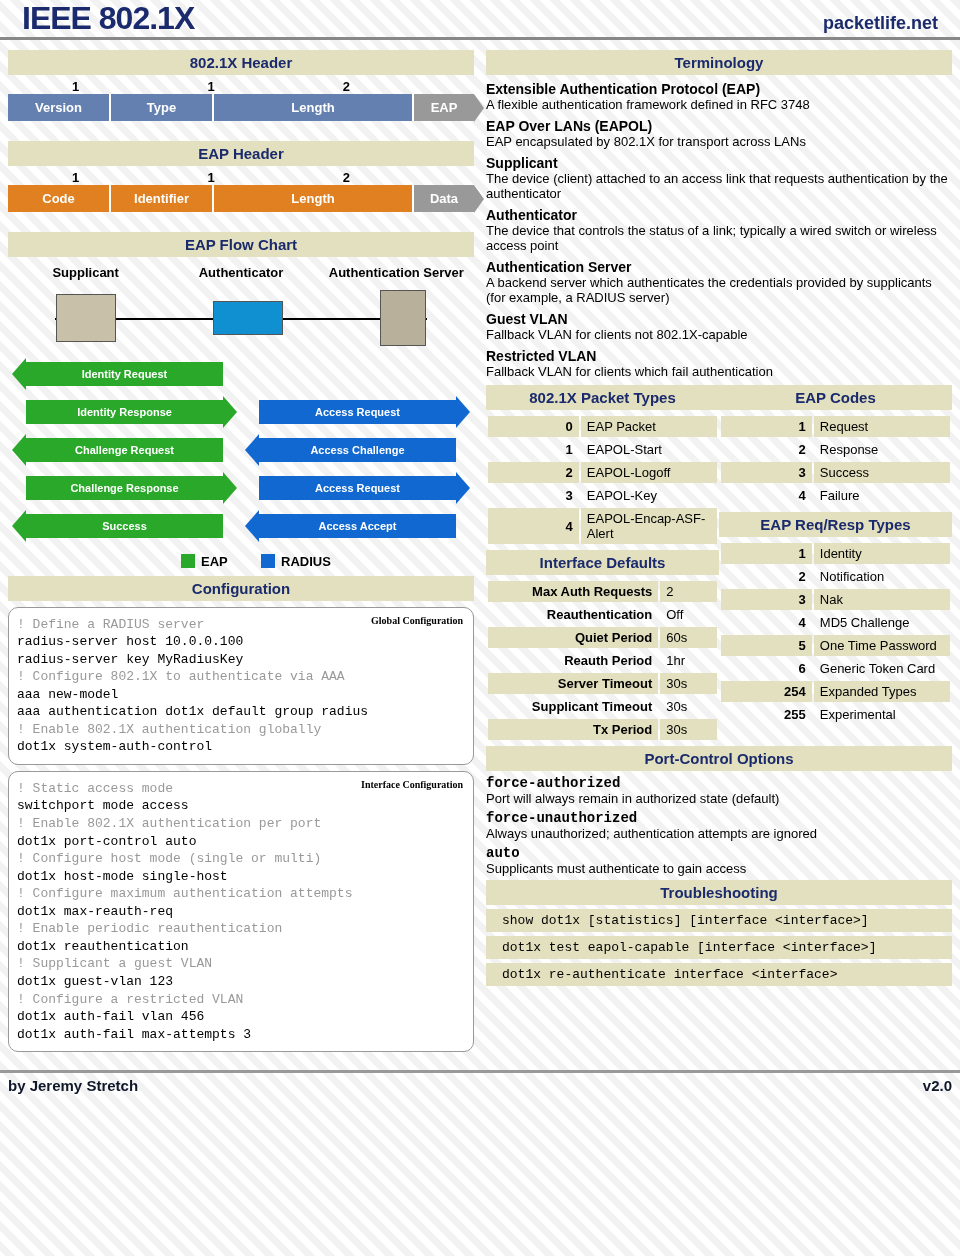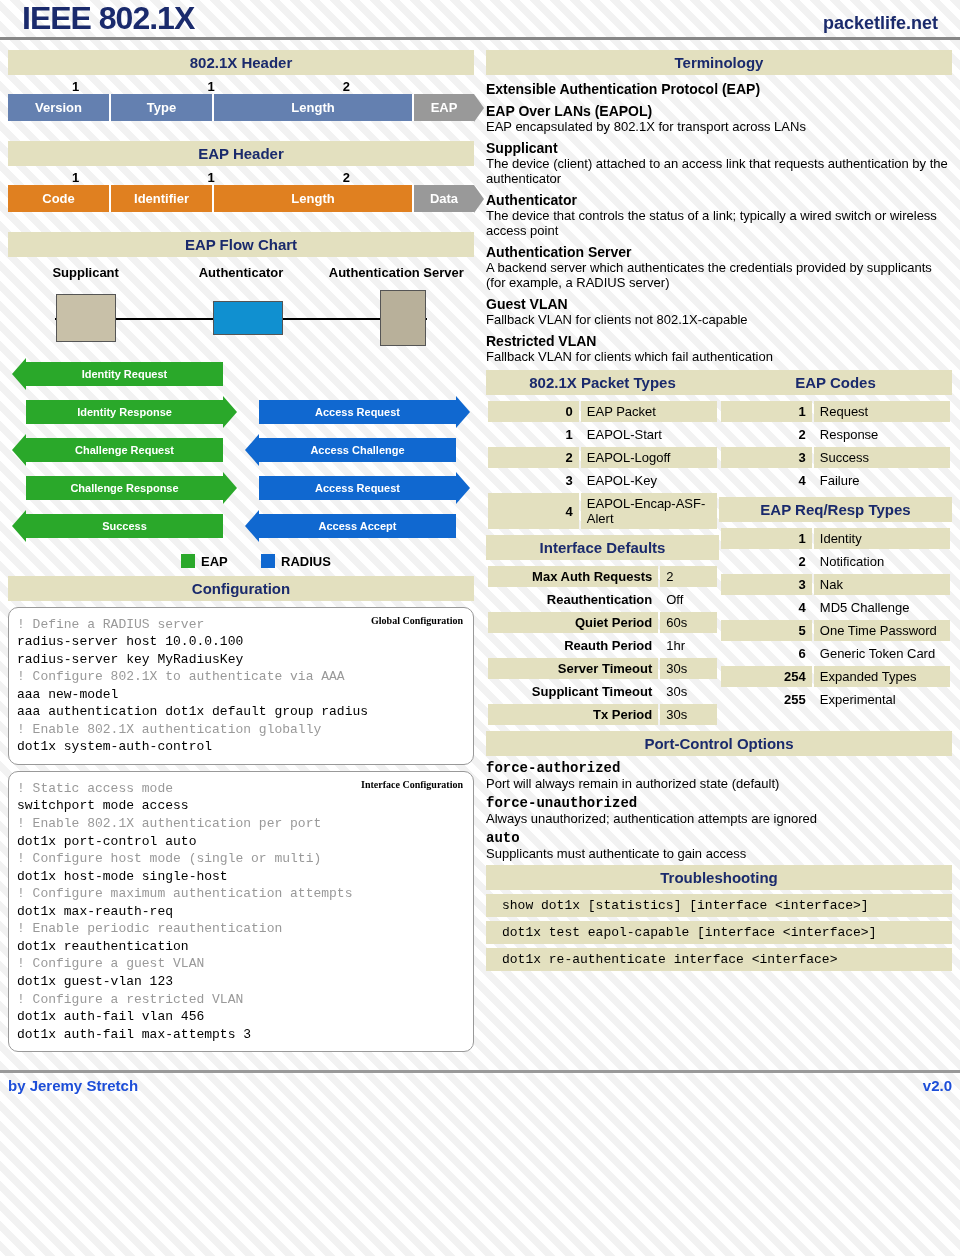--- a/index.html
+++ b/index.html
@@ -50,21 +50,21 @@
 .twocol{display:flex;}
 .twocol>div{flex:1}
 .tbl{width:100%;font-size:13px}
 .tbl tr:nth-child(odd){background:#e3e0bf}
 .tbl td{padding:3px 6px}
 .tbl td:first-child{text-align:right;font-weight:bold;width:40%}
 .tbl.kv td:first-child{width:75%}
 .pcopt dt{font-family:'Courier New',monospace;font-weight:bold;font-size:14px;margin-top:4px}
 .pcopt dd{font-size:13px}
 .trouble div{background:#e3e0bf;padding:4px 16px;margin:4px 0;font-family:'Courier New',monospace;font-size:13px}
-.footer{display:flex;justify-content:space-between;padding:4px 8px;color:#1d4ed8;font-weight:bold;font-size:15px;border-top:3px solid #999;margin-top:6px}
+.footer{display:flex;justify-content:space-between;padding:4px 8px;color:#0f172a;font-weight:bold;font-size:15px;border-top:3px solid #999;margin-top:6px}
 </style>
 </head>
 <body>
 
 <div class="header">
 <span class="title">IEEE 802.1X</span>
 <span class="site">packetlife.net</span>
 </div>
 
 <div class="cols">
@@ -157,35 +157,36 @@
           <div class="cmt">! Static access mode</div>
           <div class="">switchport mode access</div>
           <div class="cmt">! Enable 802.1X authentication per port</div>
           <div class="">dot1x port-control auto</div>
           <div class="cmt">! Configure host mode (single or multi)</div>
           <div class="">dot1x host-mode single-host</div>
           <div class="cmt">! Configure maximum authentication attempts</div>
           <div class="">dot1x max-reauth-req</div>
           <div class="cmt">! Enable periodic reauthentication</div>
           <div class="">dot1x reauthentication</div>
-          <div class="cmt">! Configure a guest VLAN</div>
+          <div class="cmt">! Supplicant a guest VLAN</div>
           <div class="">dot1x guest-vlan 123</div>
           <div class="cmt">! Configure a restricted VLAN</div>
           <div class="">dot1x auth-fail vlan 456</div>
           <div class="">dot1x auth-fail max-attempts 3</div>
         </div>
 </div>
 
 </div>
 
 <div class="col">
 
 <div class="sh">Terminology</div>
 <dl class="term" id="term">
         <dt>Extensible Authentication Protocol (EAP)</dt>
+        <dd>A flexible authentication framework defined in RFC 3748</dd>
         <dt>EAP Over LANs (EAPOL)</dt>
         <dd>EAP encapsulated by 802.1X for transport across LANs</dd>
         <dt>Supplicant</dt>
         <dd>The device (client) attached to an access link that requests authentication by the authenticator</dd>
         <dt>Authenticator</dt>
         <dd>The device that controls the status of a link; typically a wired switch or wireless access point</dd>
         <dt>Authentication Server</dt>
         <dd>A backend server which authenticates the credentials provided by supplicants (for example, a RADIUS server)</dd>
         <dt>Guest VLAN</dt>
         <dd>Fallback VLAN for clients not 802.1X-capable</dd>

